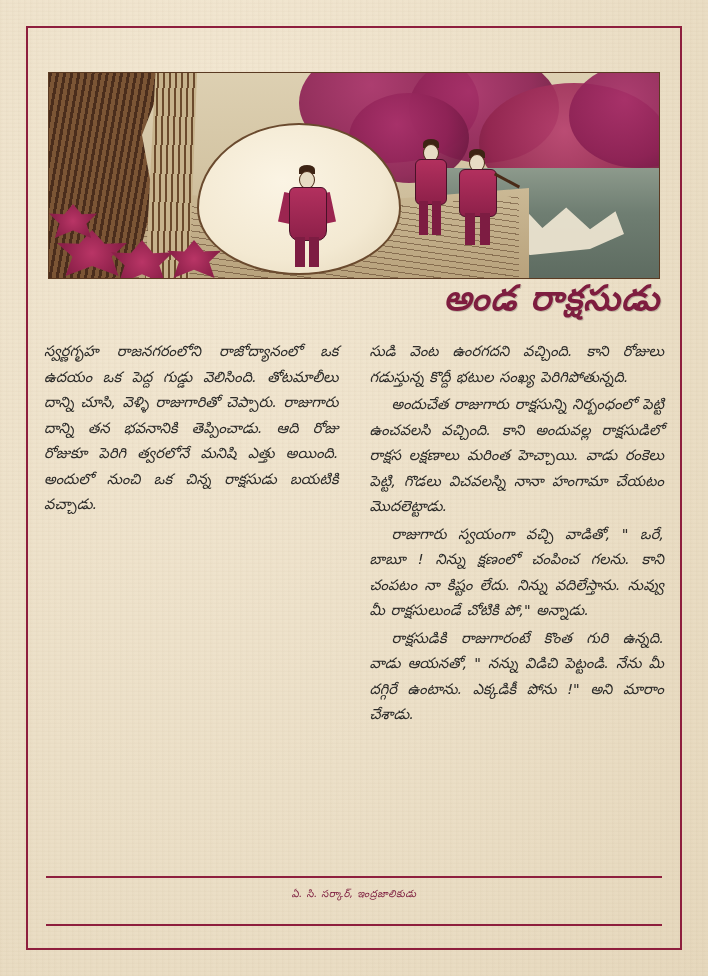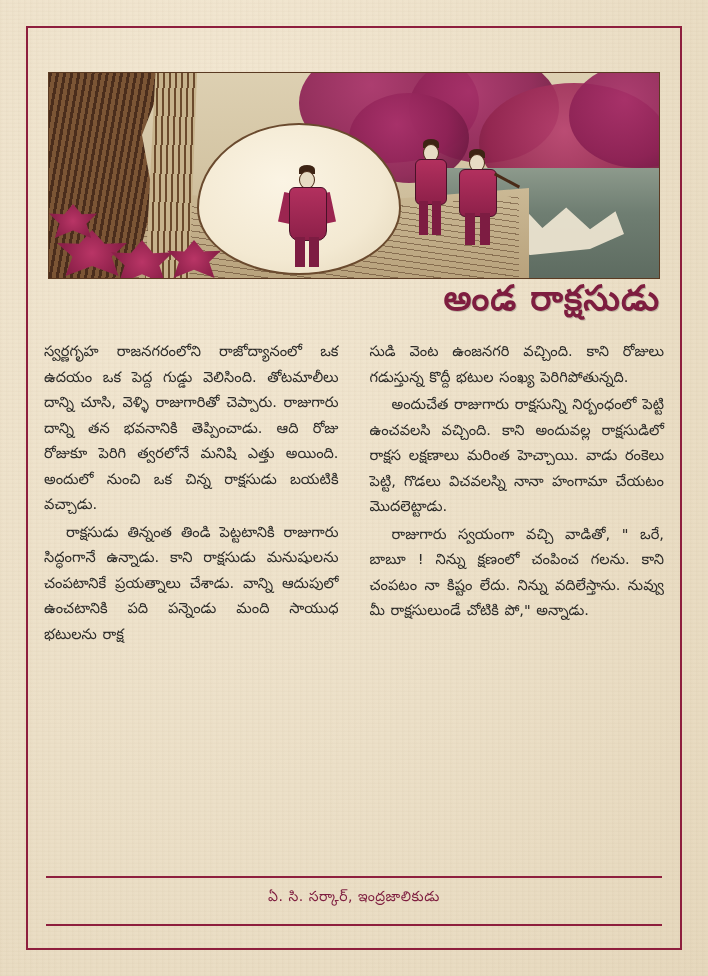--- a/index.html
+++ b/index.html
@@ -13,20 +13,21 @@
     font-family: "DejaVu Sans", sans-serif;
     overflow: hidden;
   }
   .page {
     position: relative;
     width: 708px;
     height: 976px;
     background:
       radial-gradient(ellipse at 30% 20%, #f3e8d3 0%, #ece0c8 55%, #e6d8bd 100%);
     box-sizing: border-box;
+    font-style: italic;
   }
   
   .page:before {
     content: "";
     position: absolute;
     inset: 0;
     background-image:
       repeating-linear-gradient(0deg, rgba(120,90,50,0.035) 0px, rgba(120,90,50,0.0) 2px, rgba(120,90,50,0.0) 4px),
       repeating-linear-gradient(90deg, rgba(120,90,50,0.03) 0px, rgba(120,90,50,0.0) 3px, rgba(120,90,50,0.0) 6px);
     pointer-events: none;
@@ -234,21 +235,21 @@
     background: #8e1f3e;
   }
   .rule-top { top: 876px; }
   .rule-bottom { top: 924px; }
   .byline {
     position: absolute;
     left: 0; right: 0;
     top: 888px;
     text-align: center;
     font-family: "DejaVu Sans", sans-serif;
-    font-size: 14px;
+    font-size: 10px;
     color: #7e1d3f;
     letter-spacing: .5px;
   }
 </style>
 </head>
 <body>
 
 <div class="page">
   <div class="frame"></div>
 
@@ -300,25 +301,25 @@
       <div class="leaf l3"></div>
       <div class="leaf l4"></div>
     </div>
   </div>
 
   <div class="title">అండ రాక్షసుడు</div>
 
   <div class="columns">
     <div class="col">
       <p>స్వర్ణగృహ రాజనగరంలోని రాజోద్యానంలో ఒక ఉదయం ఒక పెద్ద గుడ్డు వెలిసింది. తోటమాలీలు దాన్ని చూసి, వెళ్ళి రాజుగారితో చెప్పారు. రాజుగారు దాన్ని తన భవనానికి తెప్పించాడు. ఆది రోజు రోజుకూ పెరిగి త్వరలోనే మనిషి ఎత్తు అయింది. అందులో నుంచి ఒక చిన్న రాక్షసుడు బయటికి వచ్చాడు.</p>
-      <p class="indent">రాక్షసుడు తిన్నంత తిండి పెట్టటానికి రాజుగారు సిద్ధంగానే ఉన్నాడు. కాని రాక్షసుడు మనుషులను చంపటానికే ప్రయత్నాలు చేశాడు. వాన్ని ఆదుపులో ఉంచటానికి పది పన్నెండు మంది సాయుధ భటులను రాక్ష</p>
     </div>
     <div class="col">
-      <p>సుడి వెంట ఉంజనగరి వచ్చింది. కాని రోజులు గడుస్తున్న కొద్దీ భటుల సంఖ్య పెరిగిపోతున్నది.</p>
+      <p>సుడి వెంట ఉంరగదని వచ్చింది. కాని రోజులు గడుస్తున్న కొద్దీ భటుల సంఖ్య పెరిగిపోతున్నది.</p>
       <p class="indent">అందుచేత రాజుగారు రాక్షసున్ని నిర్బంధంలో పెట్టి ఉంచవలసి వచ్చింది. కాని అందువల్ల రాక్షసుడిలో రాక్షస లక్షణాలు మరింత హెచ్చాయి. వాడు రంకెలు పెట్టి, గొడలు విచవలస్ని నానా హంగామా చేయటం మొదలెట్టాడు.</p>
       <p class="indent">రాజుగారు స్వయంగా వచ్చి వాడితో, " ఒరే, బాబూ ! నిన్ను క్షణంలో చంపించ గలను. కాని చంపటం నా కిష్టం లేదు. నిన్ను వదిలేస్తాను. నువ్వు మీ రాక్షసులుండే చోటికి పో," అన్నాడు.</p>
+      <p class="indent">రాక్షసుడికి రాజుగారంటే కొంత గురి ఉన్నది. వాడు ఆయనతో, " నన్ను విడిచి పెట్టండి. నేను మీ దగ్గిరే ఉంటాను. ఎక్కడికీ పోను !" అని మారాం చేశాడు.</p>
     </div>
   </div>
 
   <div class="rule rule-top"></div>
   <div class="byline">ఏ. సి. సర్కార్, ఇంద్రజాలికుడు</div>
   <div class="rule rule-bottom"></div>
 </div>
 
 </body></html>

